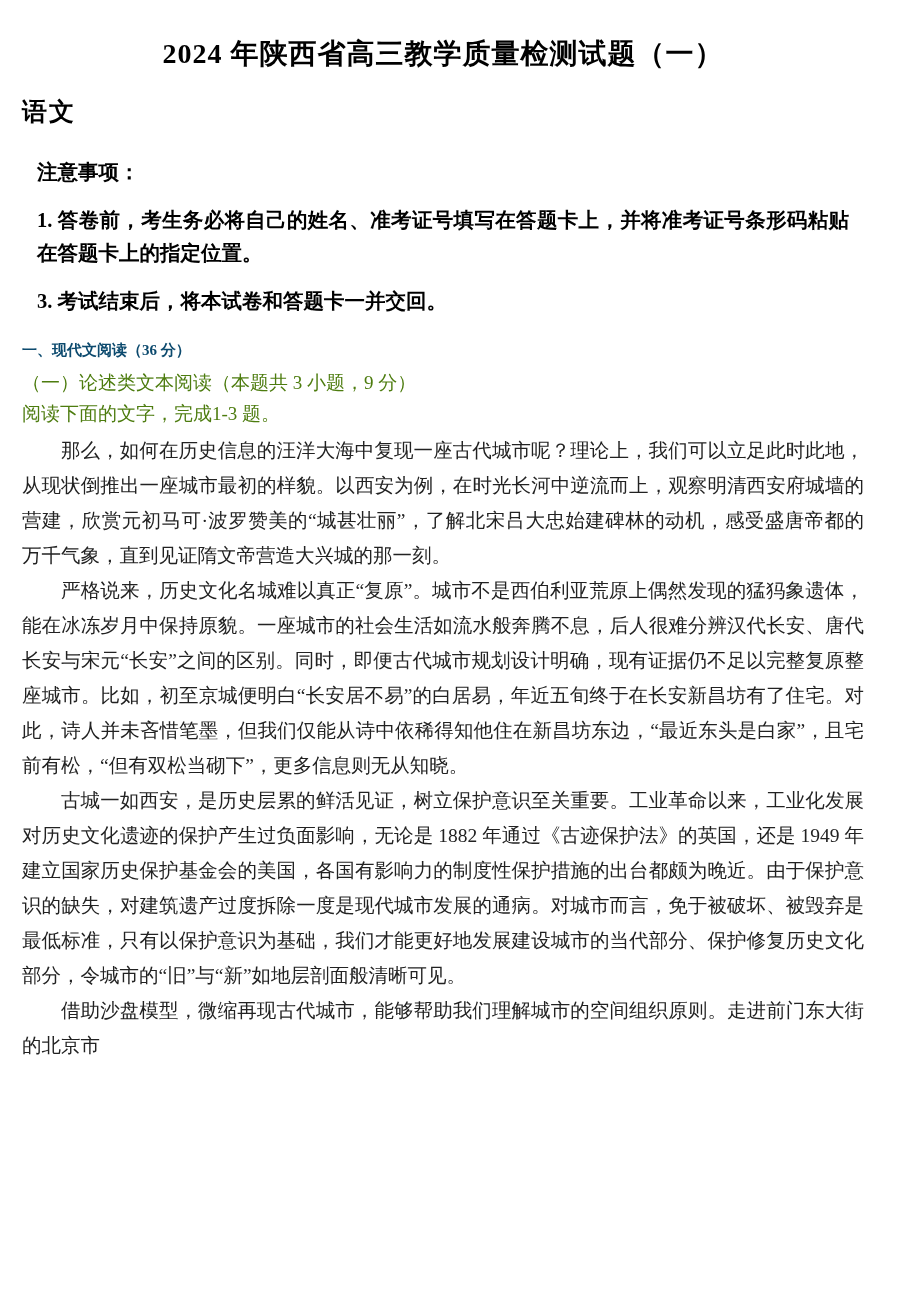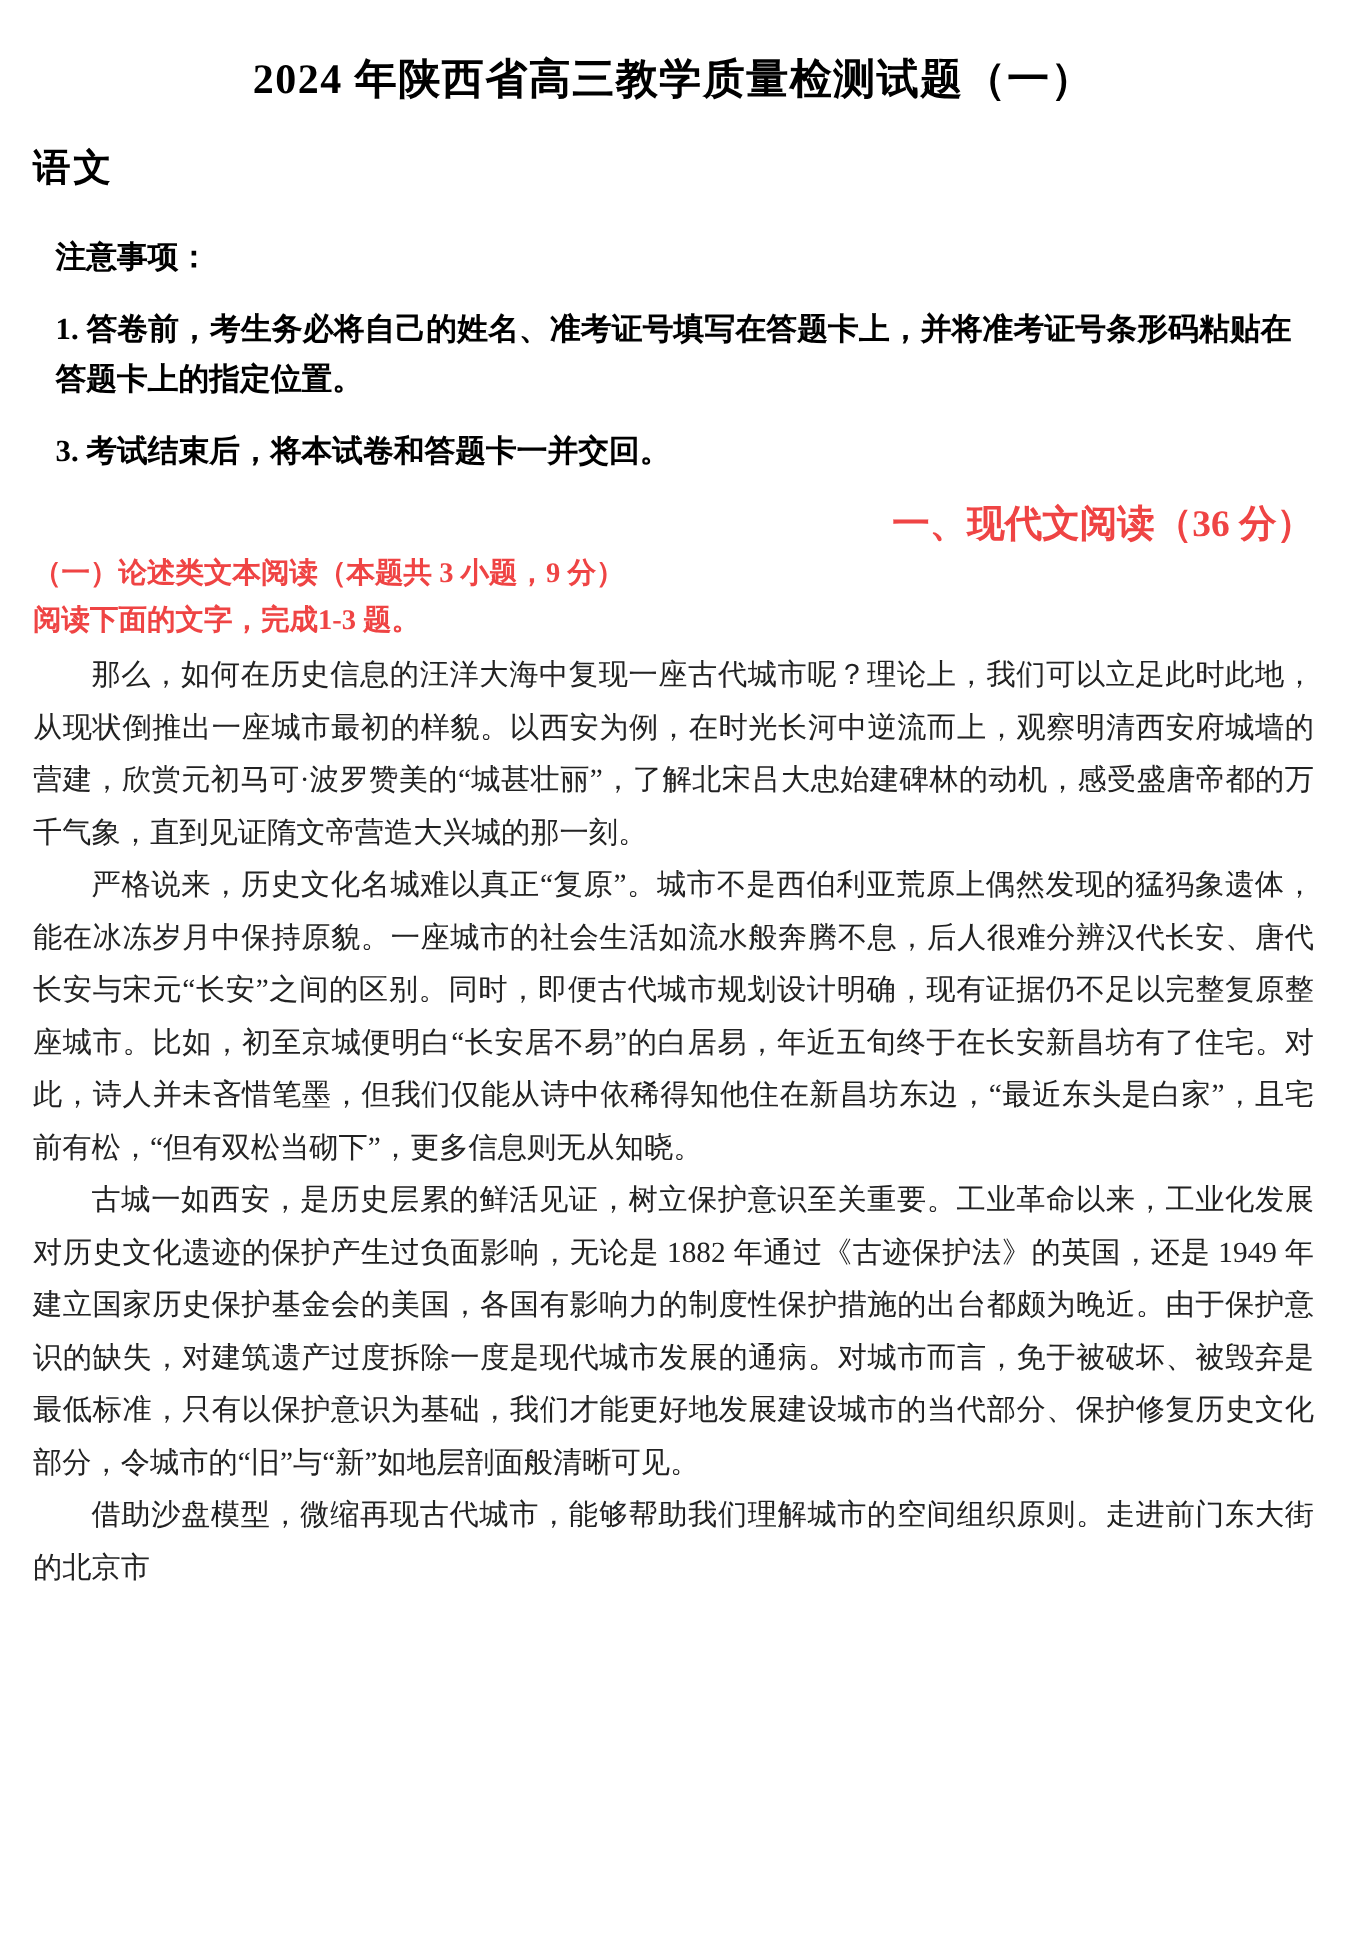--- a/index.html
+++ b/index.html
@@ -7,21 +7,21 @@
     padding: 0;
     background: #ffffff;
   }
   .page {
     position: relative;
     width: 900px;
     height: 1297px;
     margin: 0 auto;
     background: #ffffff;
     box-sizing: border-box;
-    padding: 30px 24px 0 22px;
+    padding: 30px 36px 0 22px;
     font-family: "Liberation Serif", serif;
     color: #1c1c1c;
     overflow: hidden;
   }
   .doc-title {
     text-align: center;
     font-size: 28px;
     font-weight: bold;
     color: #000000;
     line-height: 1.25;
@@ -40,32 +40,31 @@
     font-size: 20.5px;
     font-weight: bold;
     color: #000000;
     line-height: 33px;
     text-align: justify;
   }
   .notice p {
     margin: 15px;
   }
   .section-heading {
-    font-size: 25px;
+    font-size: 15px;
     font-weight: bold;
-    color: #ef4444;
+    color: #0c4a6e;
     line-height: 34px;
     margin: 2px 0 0 0;
-    text-align: right;
   }
   .sub-heading,
   .instruction {
     font-size: 19px;
-    font-weight: bold;
-    color: #ef4444;
+    font-weight: normal;
+    color: #4d7c0f;
     line-height: 31px;
     margin: 0;
   }
   .passage {
     margin-top: 4px;
   }
   .passage p {
     margin: 0;
     font-size: 19.5px;
     line-height: 35px;

